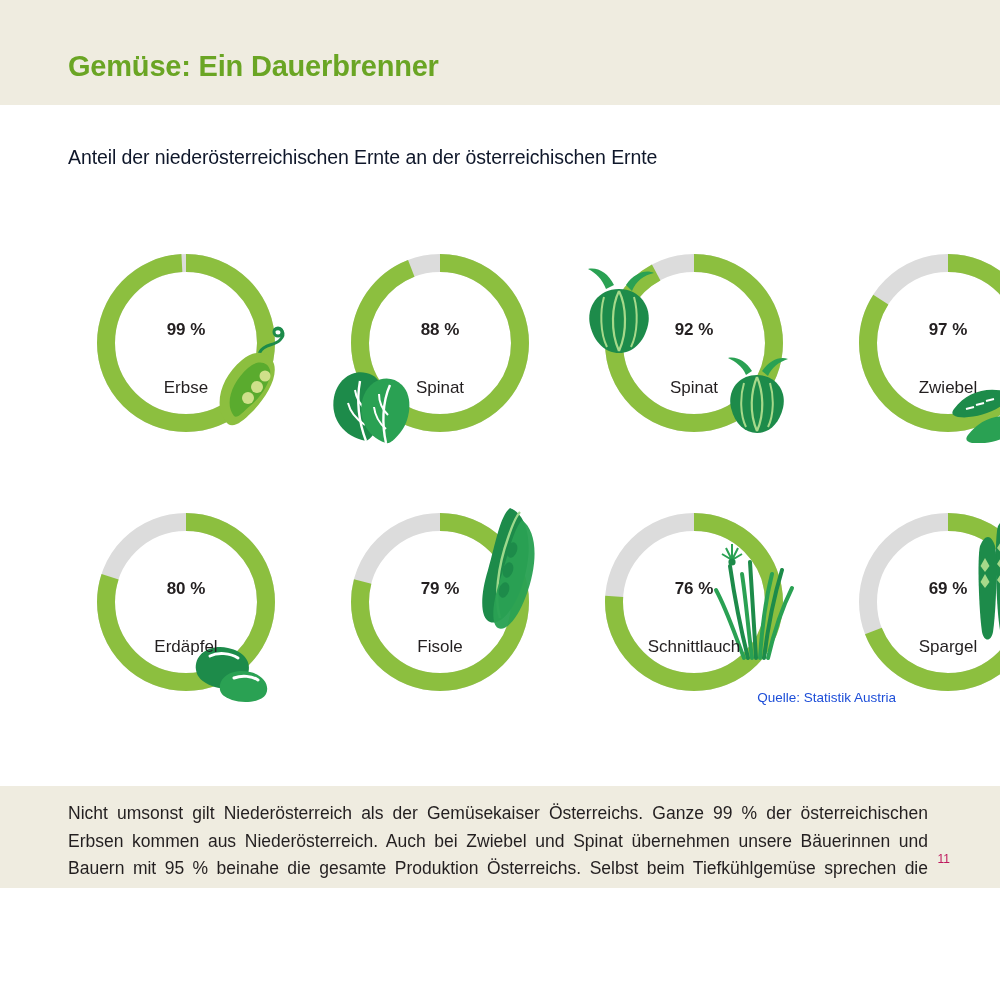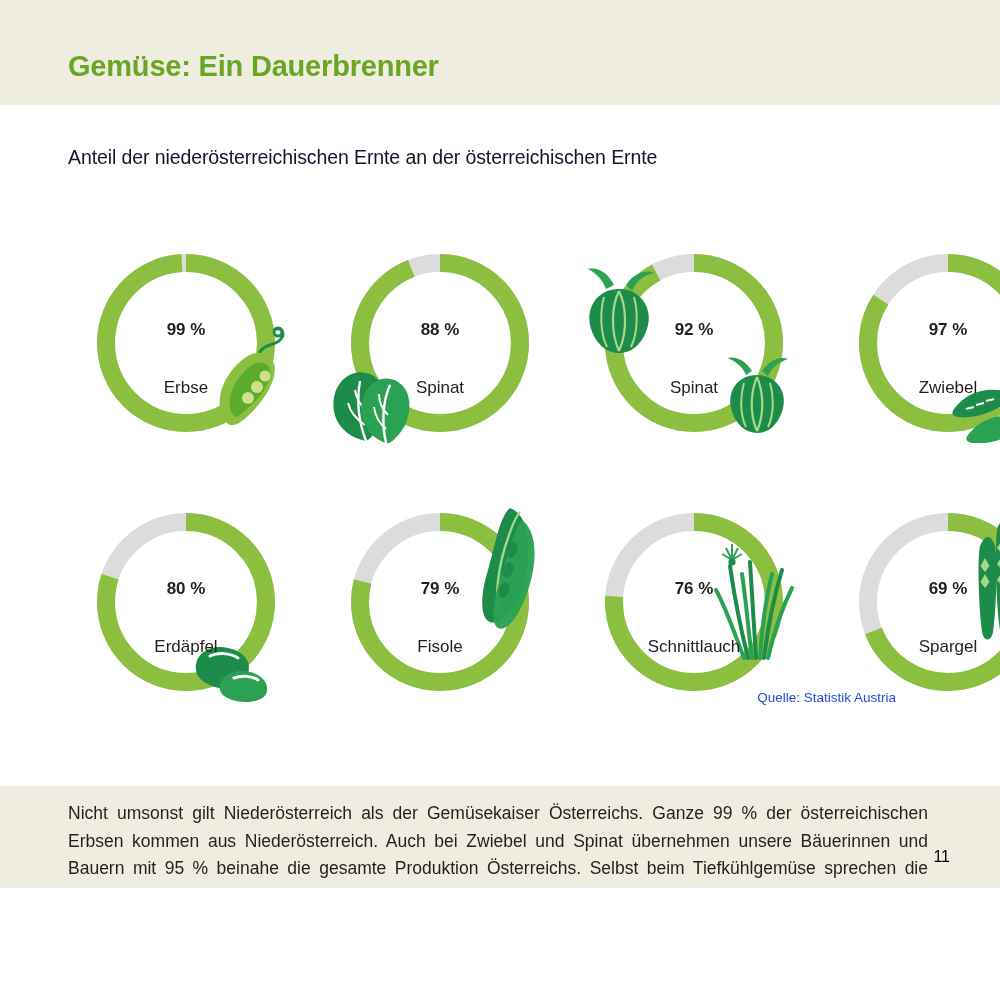--- a/index.html
+++ b/index.html
@@ -101,22 +101,22 @@
     width: 860px;
     font-size: 17.5px;
     line-height: 1.58;
     color: #231f20;
     text-align: justify;
     text-justify: inter-word;
   }
   .page-number {
     position: absolute;
     right: 50px; bottom: 22px;
-    font-size: 16px;
-    color: #000000;
+    font-size: 12px;
+    color: #be185d;
   }
 </style>
 </head>
 <body>
 
 <div id="page">
 
   <div class="header-band"></div>
   <div class="header-title">Gemüse: Ein Dauerbrenner</div>
 

